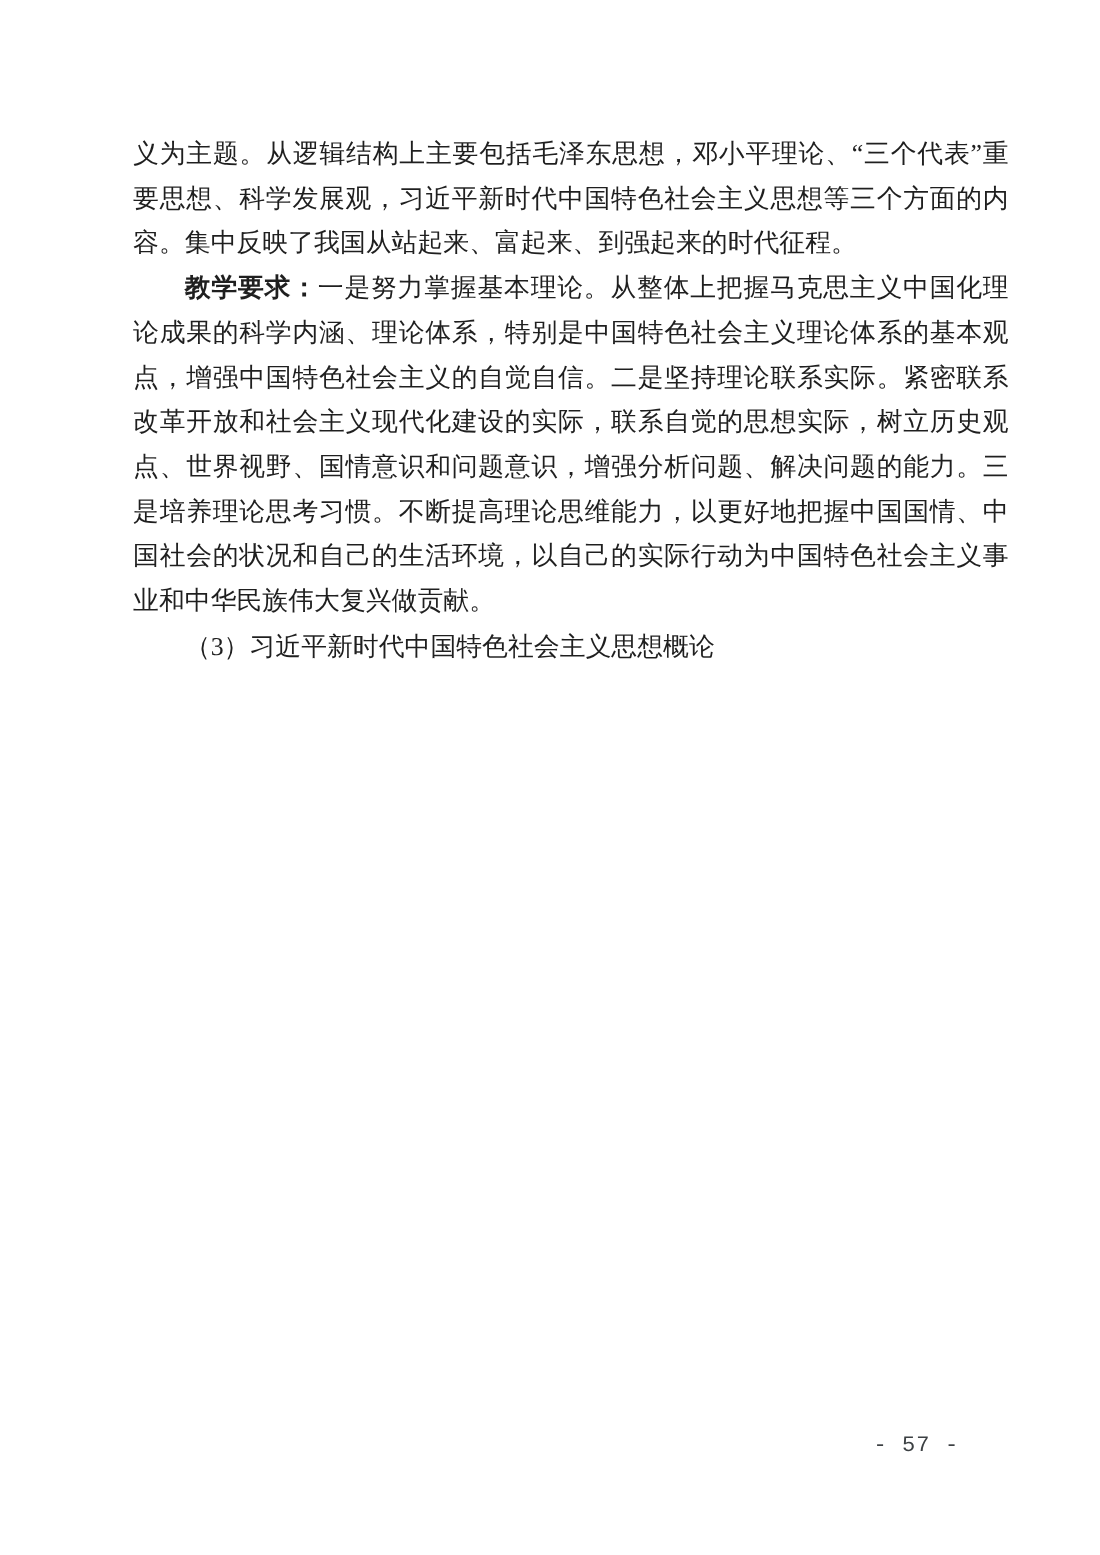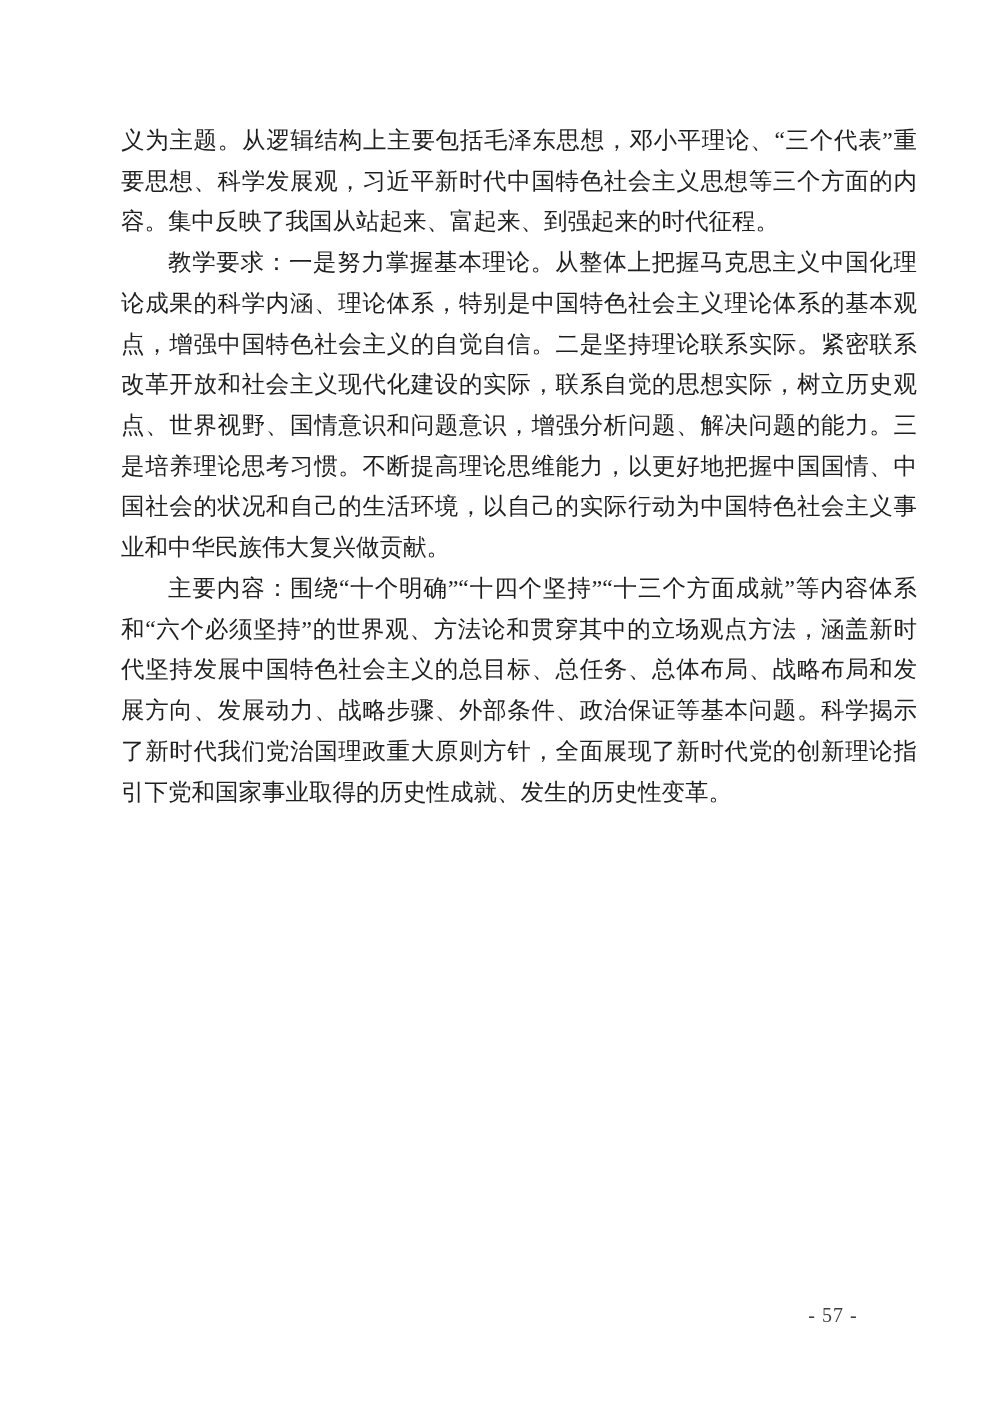--- a/index.html
+++ b/index.html
@@ -34,38 +34,38 @@
     text-justify: inter-ideograph;
   }
   .content p.para {
     margin: 0;
     padding: 0;
   }
   .content p.para.indent {
     text-indent: 2em;
   }
   .content b {
-    font-weight: 400;
+    font-weight: 700;
   }
   .page-number {
     position: absolute;
     top: 1301px;
     left: 778px;
     width: 110px;
     text-align: center;
     color: var(--page_number, #3c4043);
     font-size: 20px;
     line-height: 28px;
-    font-family: Liberation Serif, serif;
+    font-family: Liberation Mono, monospace;
     letter-spacing: 1px;
   }
 </style>
 </head>
 <body>
 
 <div class="page">
   <div class="content">
       <p class="para"><span>义为主题。从逻辑结构上主要包括毛泽东思想，邓小平理论、“三个代表”重要思想、科学发展观，习近平新时代中国特色社会主义思想等三个方面的内容。集中反映了我国从站起来、富起来、到强起来的时代征程。</span></p>
       <p class="para indent"><b>教学要求：</b><span>一是努力掌握基本理论。从整体上把握马克思主义中国化理论成果的科学内涵、理论体系，特别是中国特色社会主义理论体系的基本观点，增强中国特色社会主义的自觉自信。二是坚持理论联系实际。紧密联系改革开放和社会主义现代化建设的实际，联系自觉的思想实际，树立历史观点、世界视野、国情意识和问题意识，增强分析问题、解决问题的能力。三是培养理论思考习惯。不断提高理论思维能力，以更好地把握中国国情、中国社会的状况和自己的生活环境，以自己的实际行动为中国特色社会主义事业和中华民族伟大复兴做贡献。</span></p>
-      <p class="para indent"><b>主要内容：</b><span>围绕“十个明确”“十四个坚持”“十三个方面成就”等内容体系和“六个必须坚持”的世界观、方法论和贯穿其中的立场观点方法，涵盖新时代坚持发展中国特色社会主义的总目标、总任务、总体布局、战略布局和发展方向、发展动力、战略步骤、外部条件、政治保证等基本问题。科学揭示了新时代我们党治国理政重大原则方针，全面展现了新时代党的创新理论指引下党和国家事业取得的历史性成就、发生的历史性变革。</span></p>
+      <p class="para indent"><span>（3）习近平新时代中国特色社会主义思想概论</span></p>
     </div>
   <div class="page-number">- 57 -</div>
 </div>
 
 </body></html>

